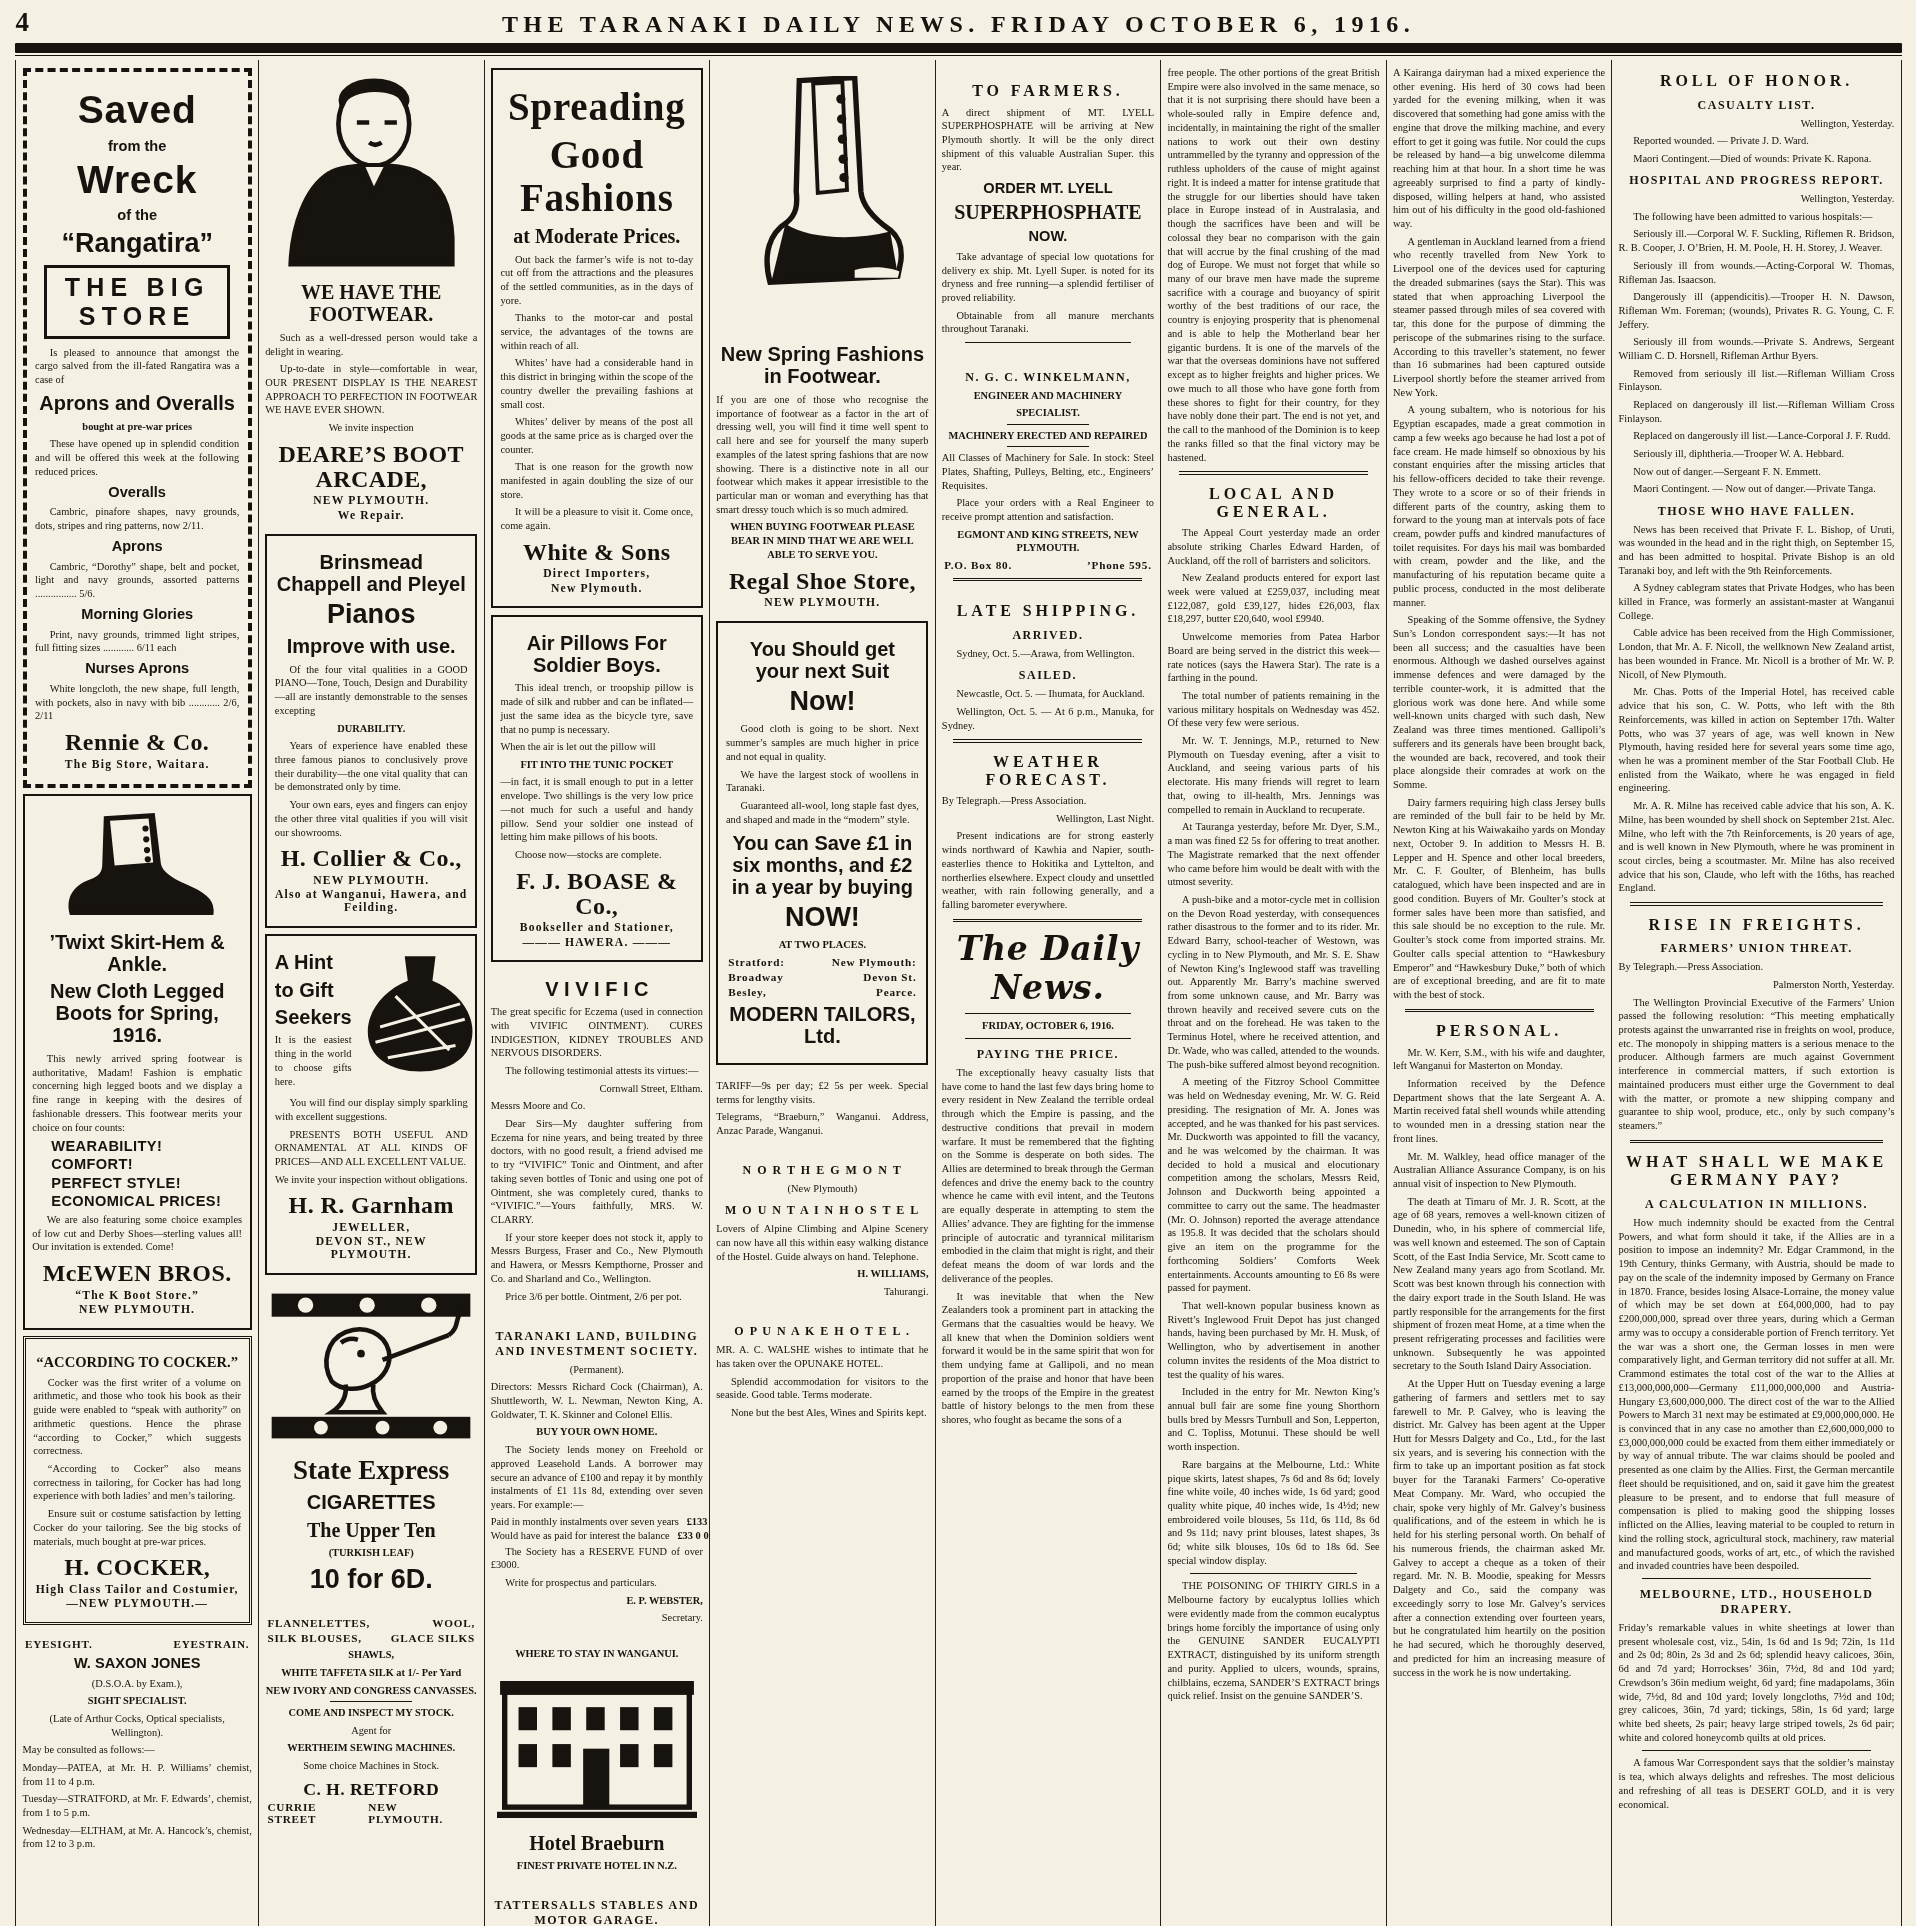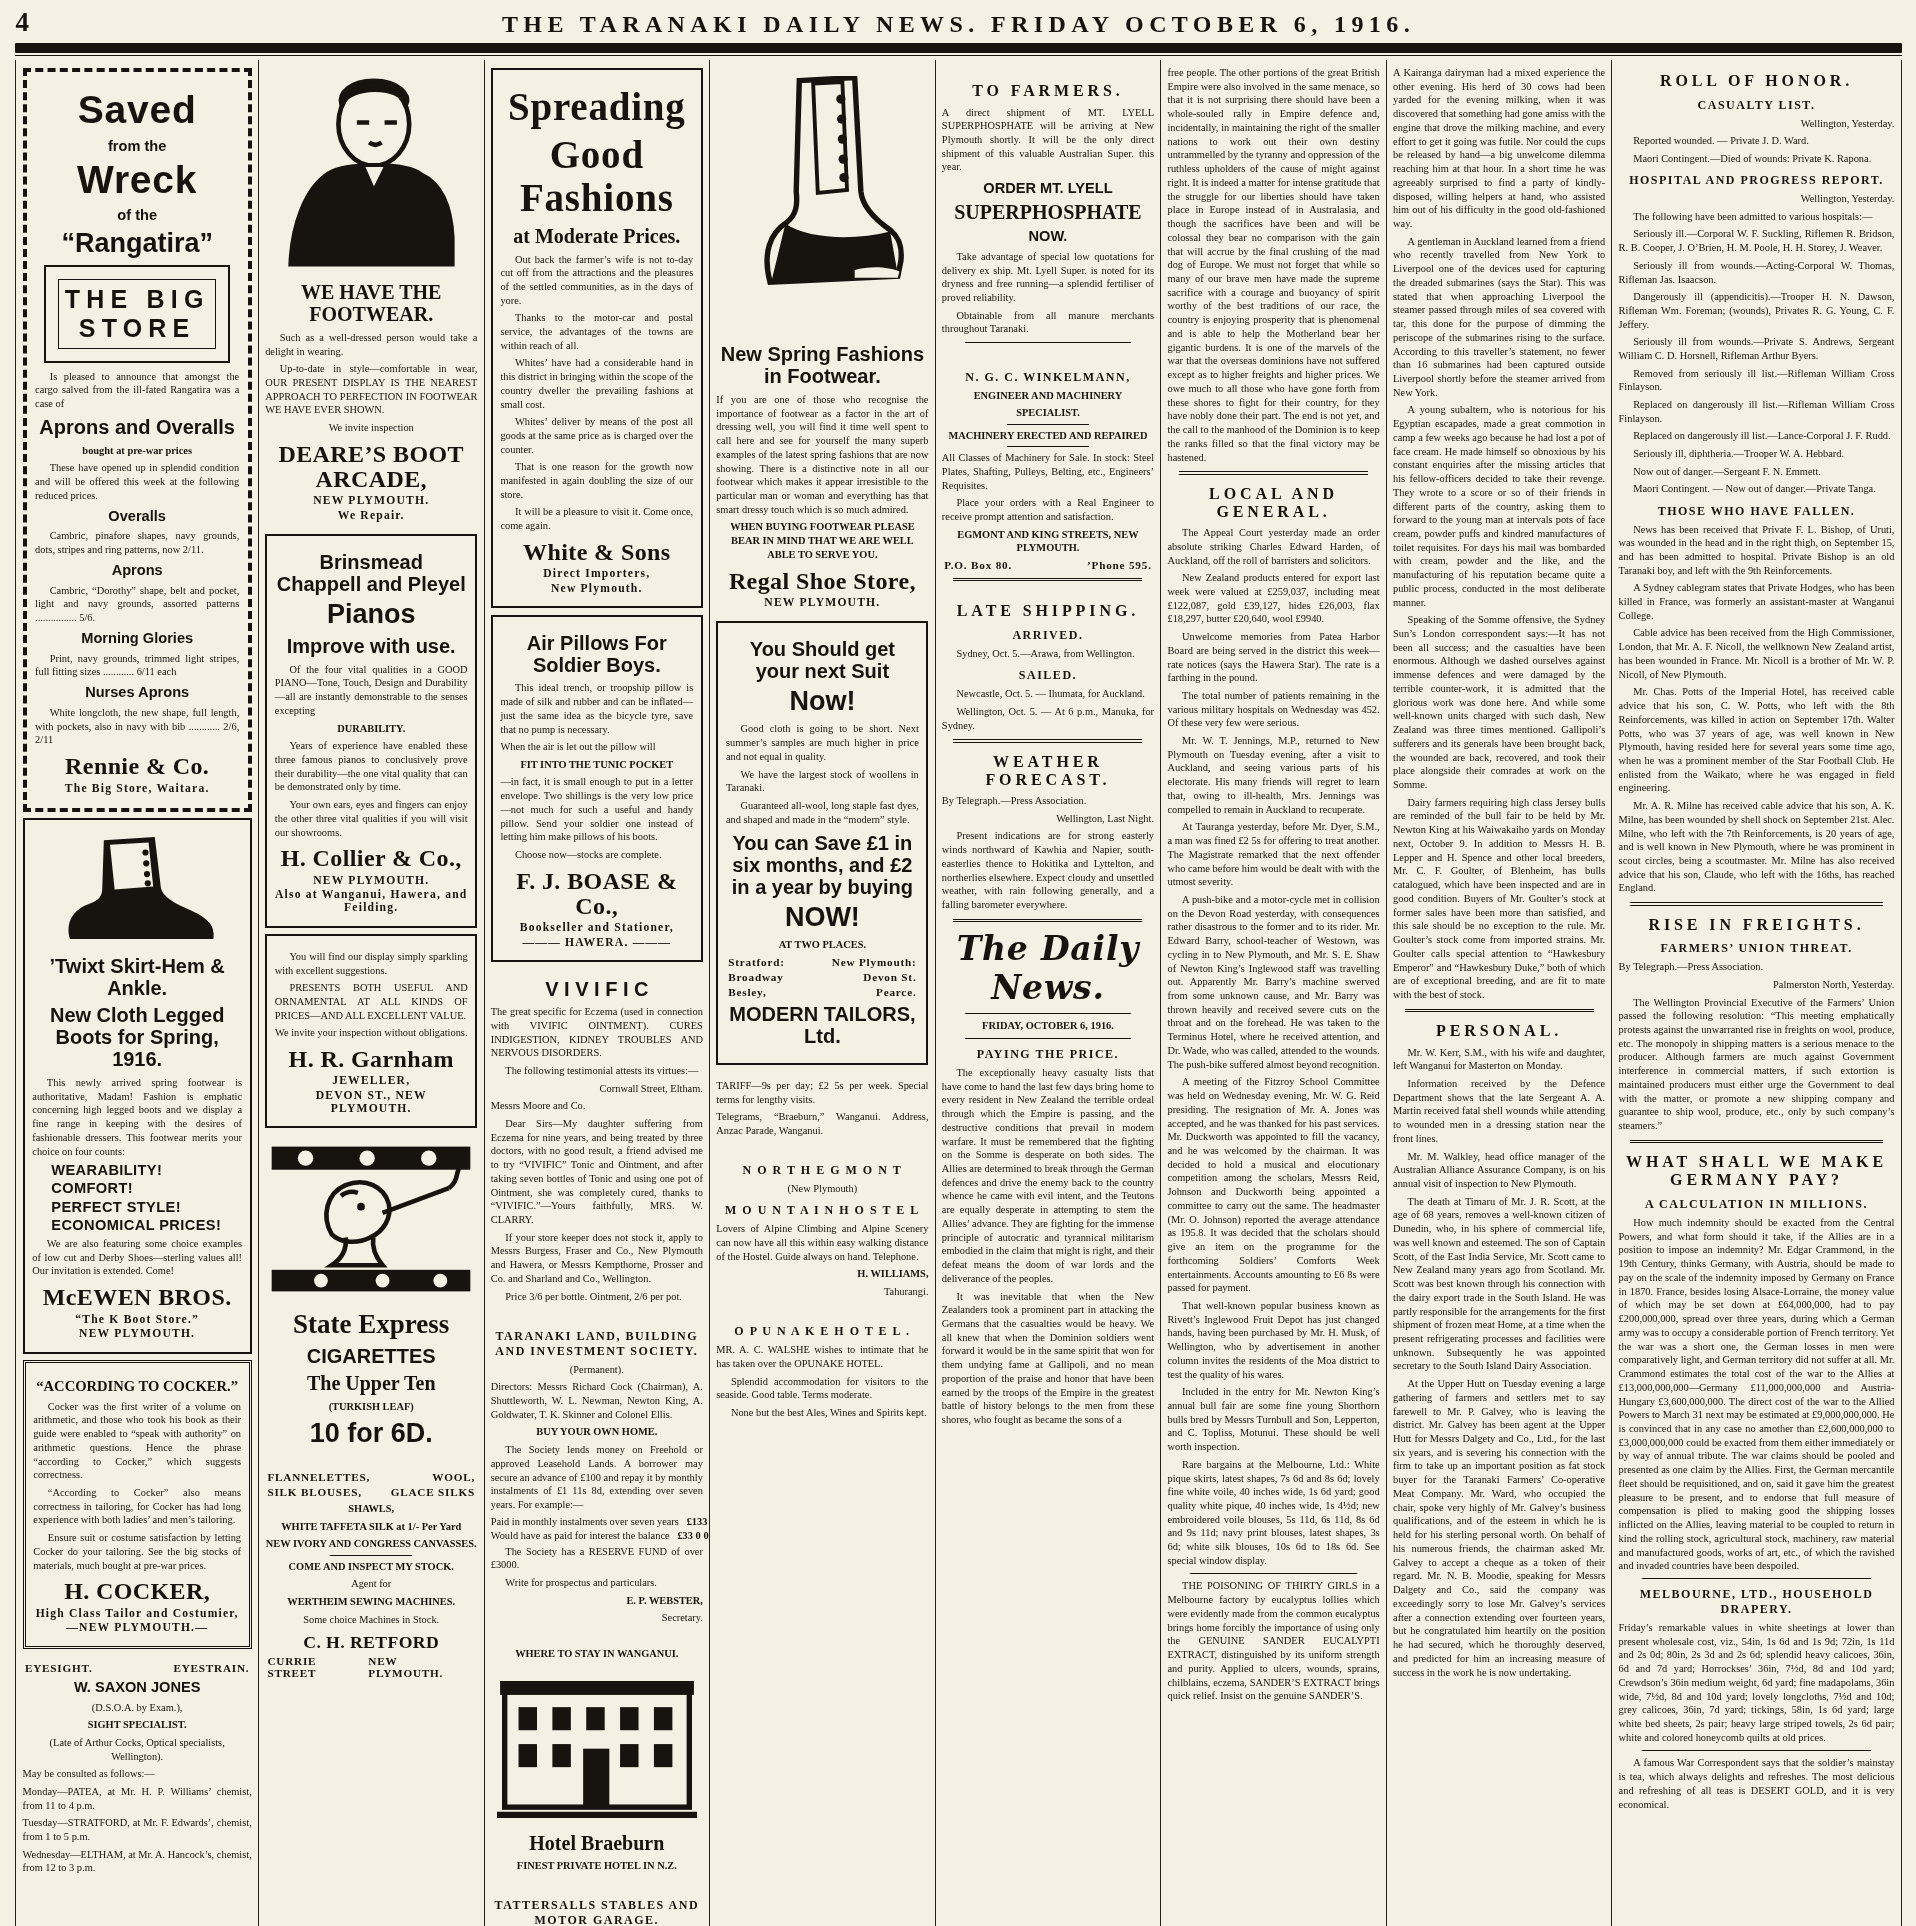--- a/index.html
+++ b/index.html
@@ -38,21 +38,21 @@
   .rulesh{border-top:1.2px solid #17130e;margin:3.9px 65px;}
   .sig{font-weight:bold;text-align:center;font-size:24px;letter-spacing:0.4px;margin:7px 0 2.3px;line-height:1.05;}
   .sig-sm{font-size:17.7px;}
   .sigsub{text-align:center;font-size:11.6px;font-weight:bold;letter-spacing:1.2px;margin:1.5px 0;}
   .split{display:flex;justify-content:space-between;font-size:11.2px;font-weight:bold;margin:3.1px 2.3px;letter-spacing:0.8px;}
   .shout{font-family:"Liberation Sans",sans-serif;font-weight:bold;font-size:14.6px;margin:2.3px 0 2.3px 19px;letter-spacing:0.4px;}
   .price{display:flex;align-items:baseline;font-size:10.4px;margin:3.1px 0;}
   .price .lbl{white-space:nowrap;}
   .price .dots{flex:1;border-bottom:1.5px dotted #17130e;margin:0 3.9px;}
   .price .val{white-space:nowrap;font-weight:bold;}
-  .badge{border:2.3px solid #17130e;margin:7px 9px;padding:12px;}
+  .badge{border:2.3px solid #17130e;margin:7px 9px;padding:0;}
   .badge-in{border:1.5px solid #17130e;text-align:center;font-family:"Liberation Sans",sans-serif;
             font-weight:bold;font-size:25px;letter-spacing:6.2px;padding:4.6px 1.5px;}
   .ill{text-align:center;margin:3.9px 0;}
   .ill svg{display:inline-block;}
 </style>
 </head>
 <body>
 
 <div class="page">
   <div class="mast">
@@ -175,20 +175,32 @@
           <div class="pc bold">DURABILITY.</div>
           <div class="p">Years of experience have enabled these three famous pianos to conclusively prove their durability—the one vital quality that can be demonstrated only by time.</div>
           <div class="p">Your own ears, eyes and fingers can enjoy the other three vital qualities if you will visit our showrooms.</div>
           <div>
             <div class="sig">H. Collier &amp; Co.,</div>
             <div class="sigsub">NEW PLYMOUTH.</div>
             <div class="sigsub">Also at Wanganui, Hawera, and Feilding.</div>
           </div>
         </div>
         <div class="ad fr-solid">
+          <div style="display: flex; gap: 5.4px;">
+            <div style="flex: 1 1 0%;">
+              <div class="adline s-lg" style="text-align: left;">A Hint</div>
+              <div class="adline s-lg" style="text-align: left;">to Gift</div>
+              <div class="adline s-lg" style="text-align: left;">Seekers</div>
+              <div class="p pn">It is the easiest thing in the world to choose gifts here.</div>
+            </div>
+            <div class="ill" style="width: 127px;"><svg width="127" height="127" viewBox="0 0 165 165">
+                <path d="M62 8 L102 8 L98 40 C128 52 150 78 150 106 C150 140 120 158 82 158 C44 158 14 140 14 106 C14 78 36 52 66 40 Z" fill="#17130e"></path>
+                <path d="M30 100 L134 70 M24 120 L140 90 M40 140 L128 124 M50 60 L120 130" stroke="#f4f0e3" stroke-width="4"></path>
+              </svg></div>
+          </div>
           <div class="p">You will find our display simply sparkling with excellent suggestions.</div>
           <div class="p">PRESENTS BOTH USEFUL AND ORNAMENTAL AT ALL KINDS OF PRICES—AND ALL EXCELLENT VALUE.</div>
           <div class="pc">We invite your inspection without obligations.</div>
           <div>
             <div class="sig">H. R. Garnham</div>
             <div class="sigsub">JEWELLER,</div>
             <div class="sigsub">DEVON ST., NEW PLYMOUTH.</div>
           </div>
         </div>
         <div class="ad fr-none">

